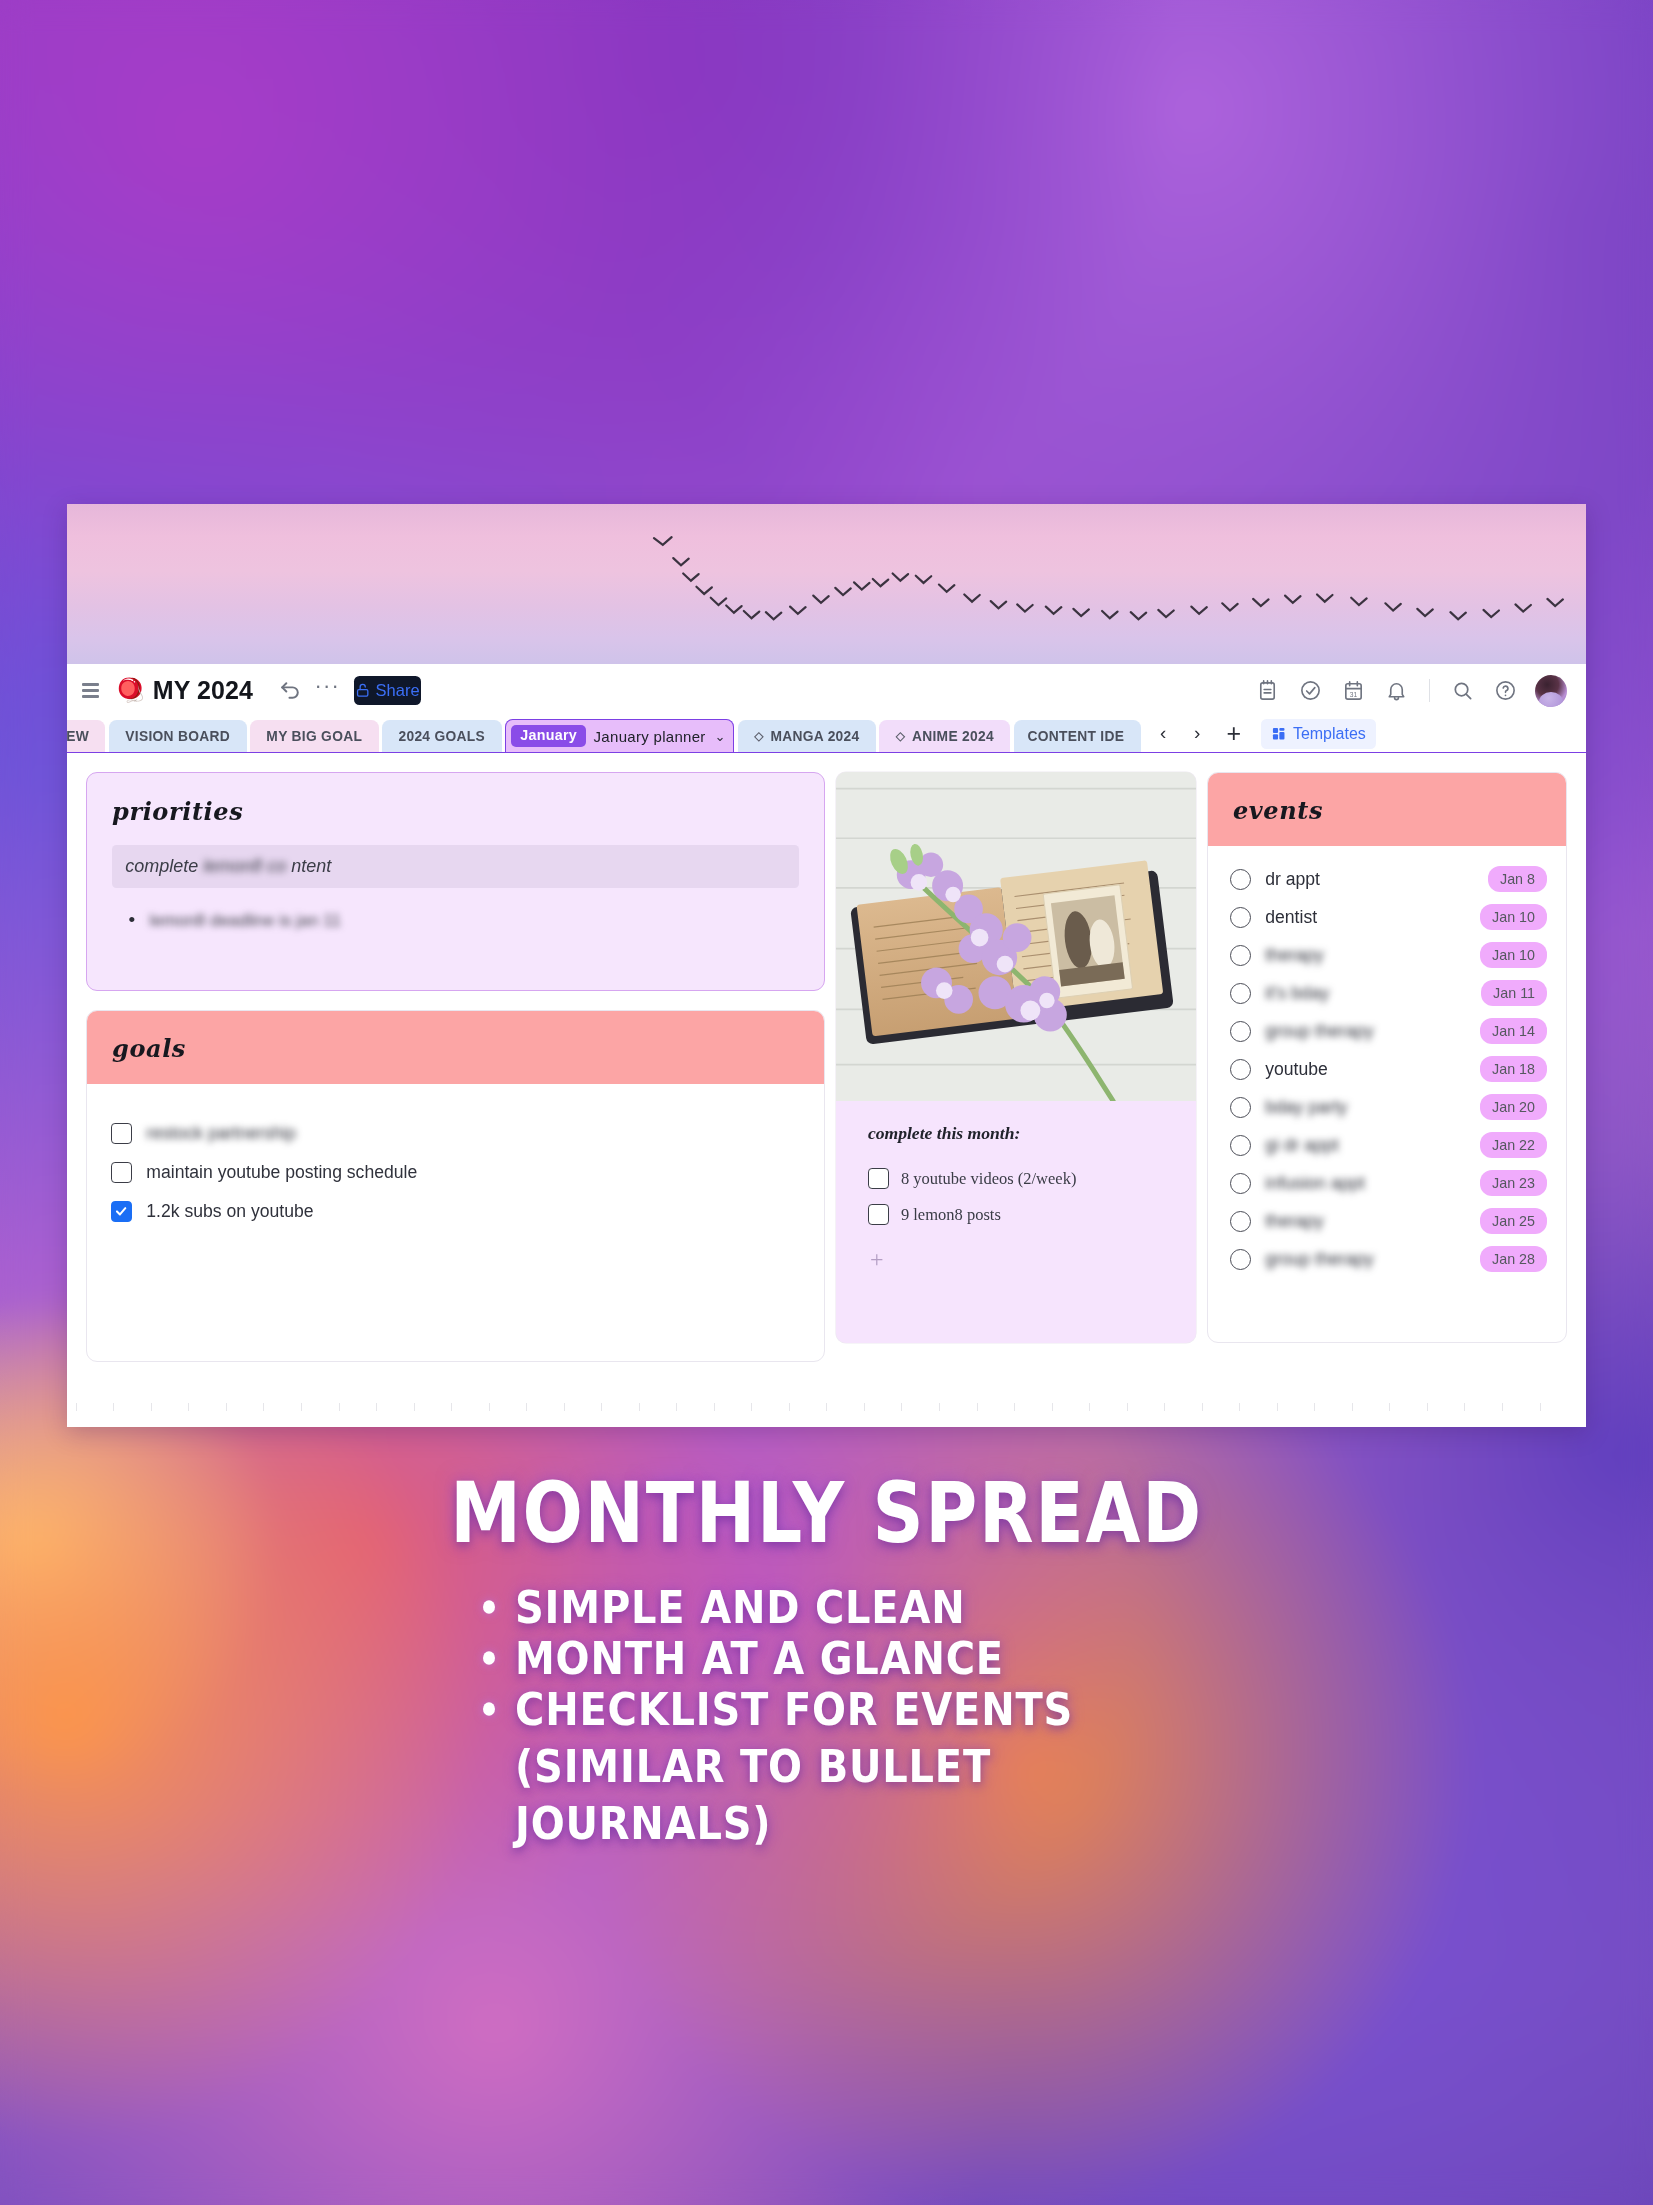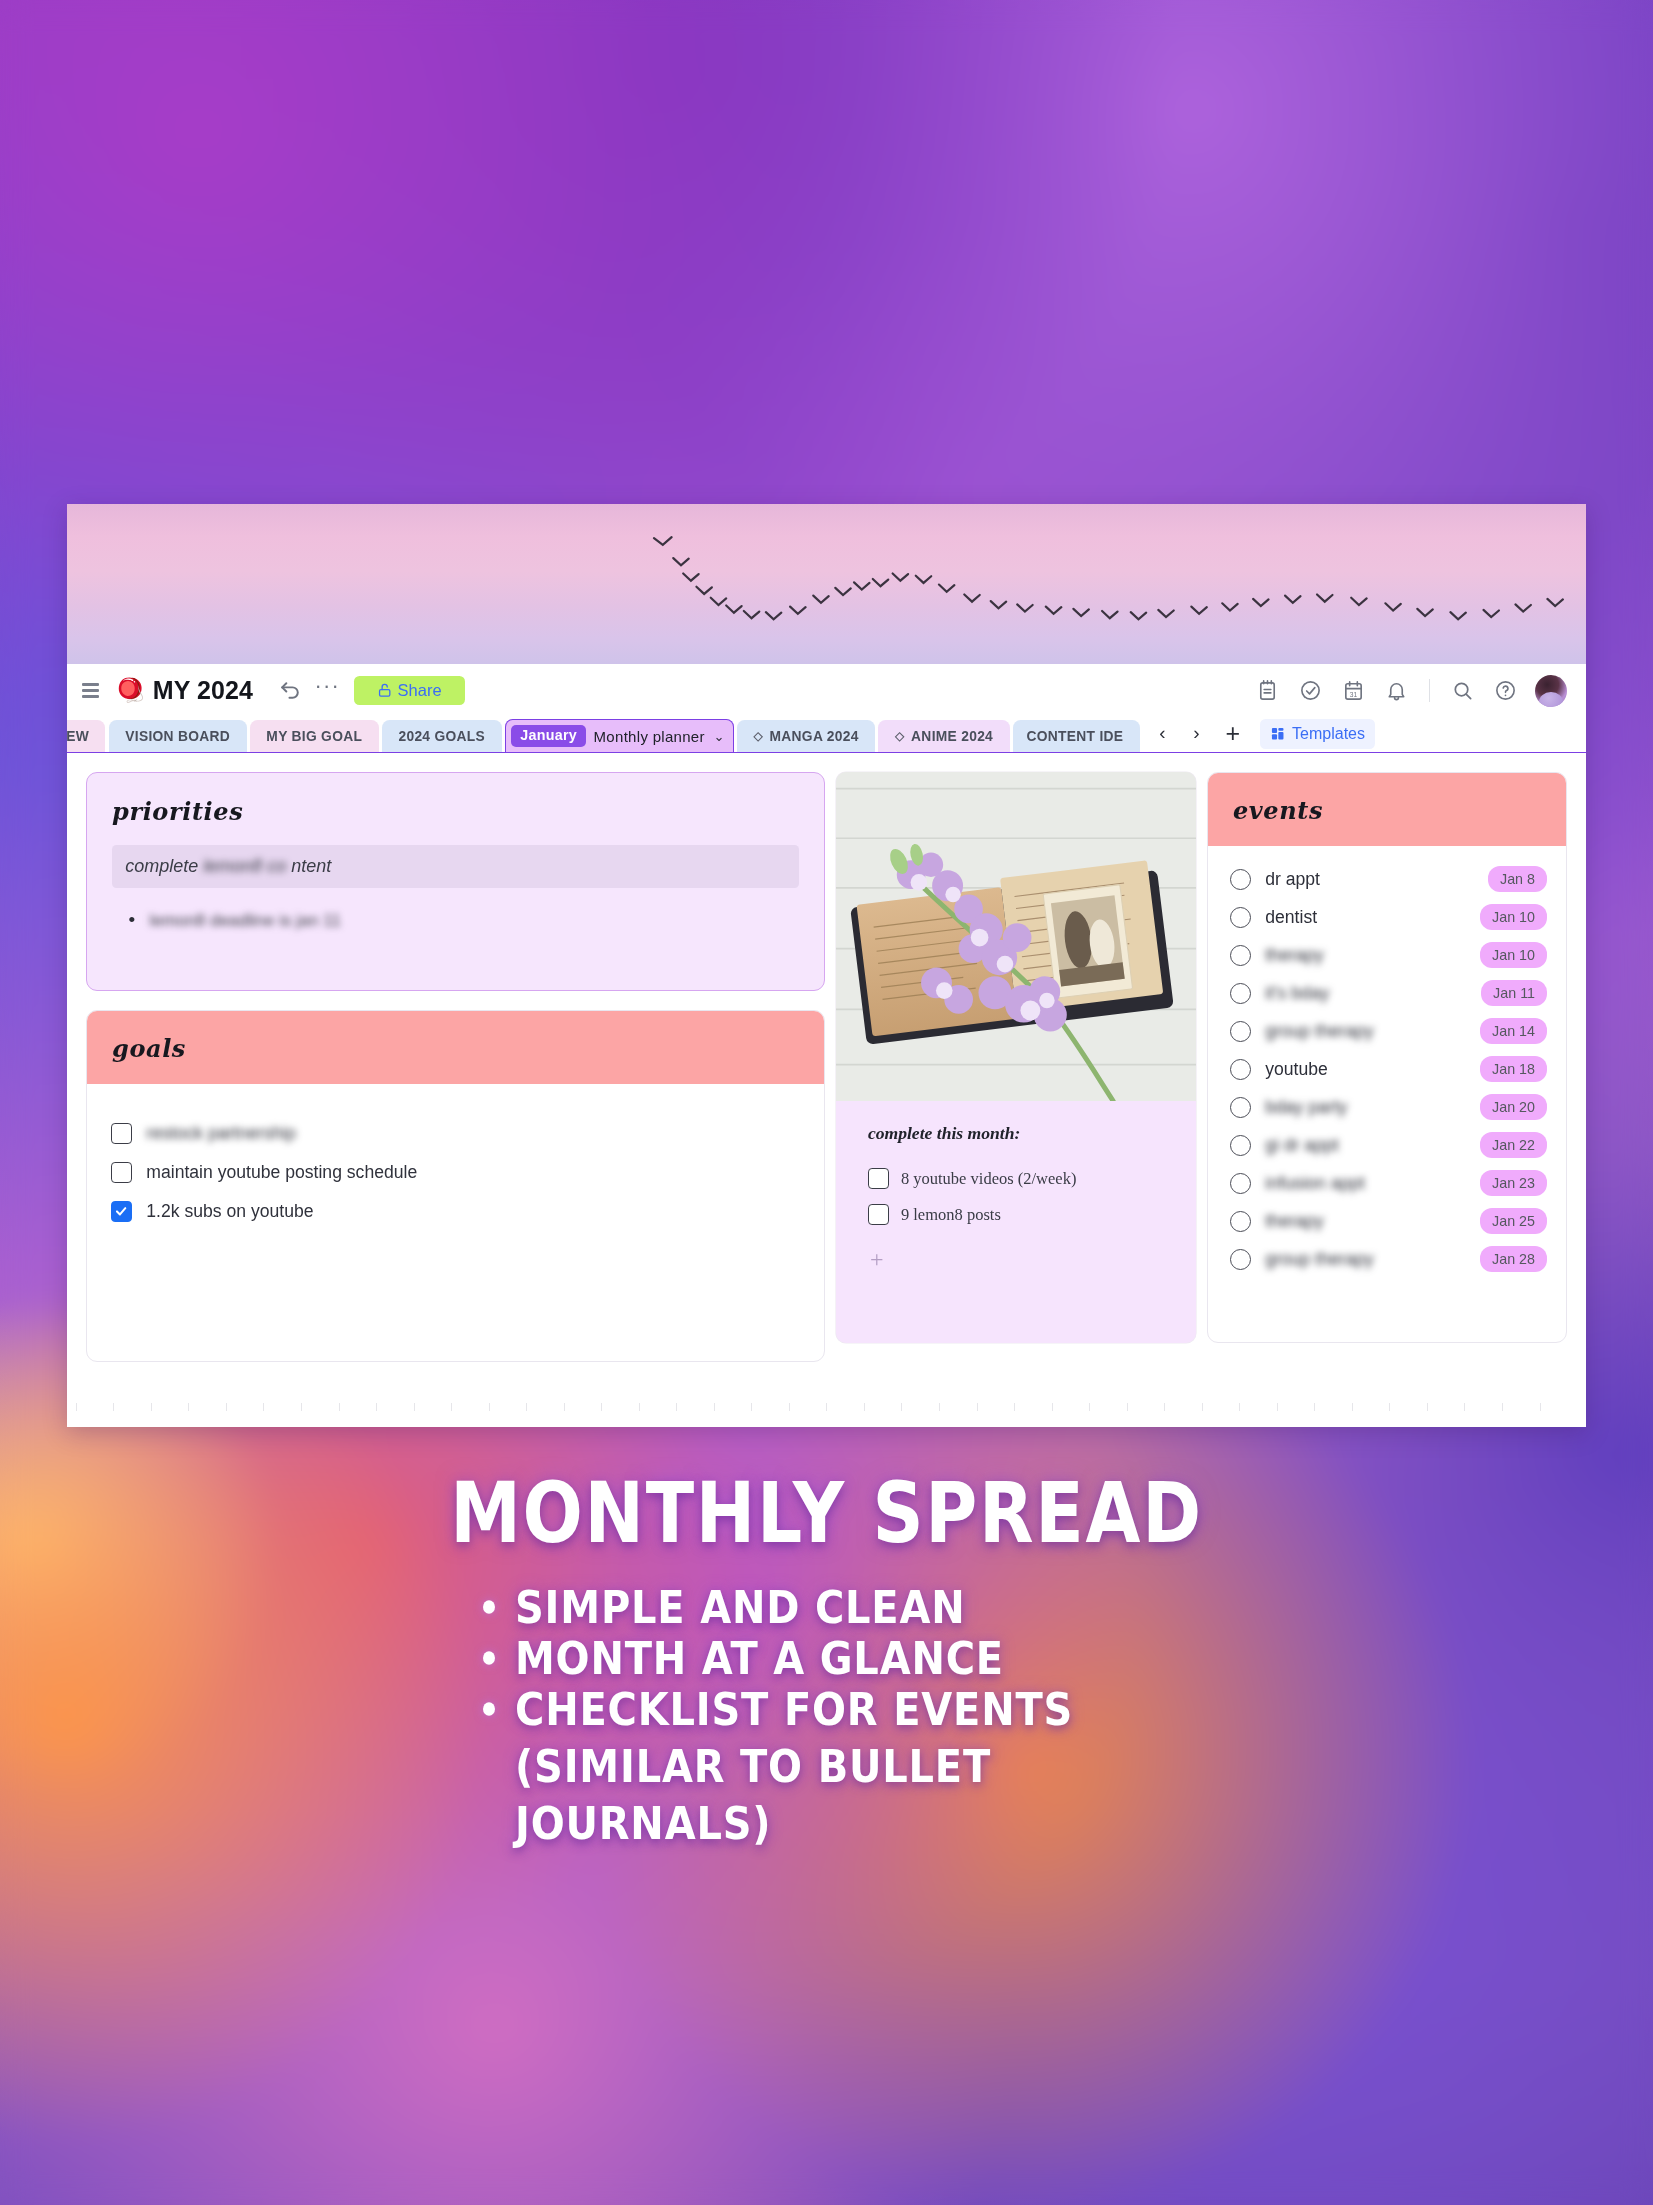--- a/index.html
+++ b/index.html
@@ -84,22 +84,22 @@
   .page-emoji { font-size: 23px; line-height: 1; margin-right: 7.7px; }
   #page-title { font-size: 25px; font-weight: 700; color: #14161c; letter-spacing: 0.1px; }
 
   .undo-ico { width: 30px; height: 30px; margin-left: 22px; display: flex; align-items: center; justify-content: center; }
   .dots-ico { width: 29px; height: 30px; margin-left: 7.7px; display: flex; align-items: flex-end; justify-content: center;
               font-size: 22px; color: #6f7480; letter-spacing: 1.1px; padding-bottom: 6.6px; }
 
   #share-btn {
     margin-left: 12px;
     height: 29px;
-    padding: 0 23px;
-    background: #bef264;
+    padding: 0 1px;
+    background: #0f172a;
     border-radius: 5.5px;
     display: flex; align-items: center; gap: 5.5px;
     color: #3b6ef5; font-size: 16.5px; font-weight: 500;
   }
 
   .hb-right { margin-left: auto; display: flex; align-items: center; gap: 15.4px; }
   .tool-ico { width: 27.6px; height: 27.6px; display: flex; align-items: center; justify-content: center; }
   .vdiv { width: 1.7px; height: 23px; background: #dfe1e6; margin: 0 3.3px; }
   #avatar {
     width: 32px; height: 32px; border-radius: 50%;
@@ -472,21 +472,21 @@
     </div>
     <div class="tab pink">
       <span>MY BIG GOAL</span>
     </div>
     <div class="tab blue">
       <span>2024 GOALS</span>
     </div>
 
     <div class="tab active">
       <span class="pill">January</span>
-      <span class="lbl">Monthly planner</span>
+      <span class="lbl">January planner</span>
       <span class="chev">⌄</span>
     </div>
 
     <div class="tab blue">
       <span class="dia">◇</span>
       <span>MANGA 2024</span>
     </div>
     <div class="tab lilac">
       <span class="dia">◇</span>
       <span>ANIME 2024</span>

